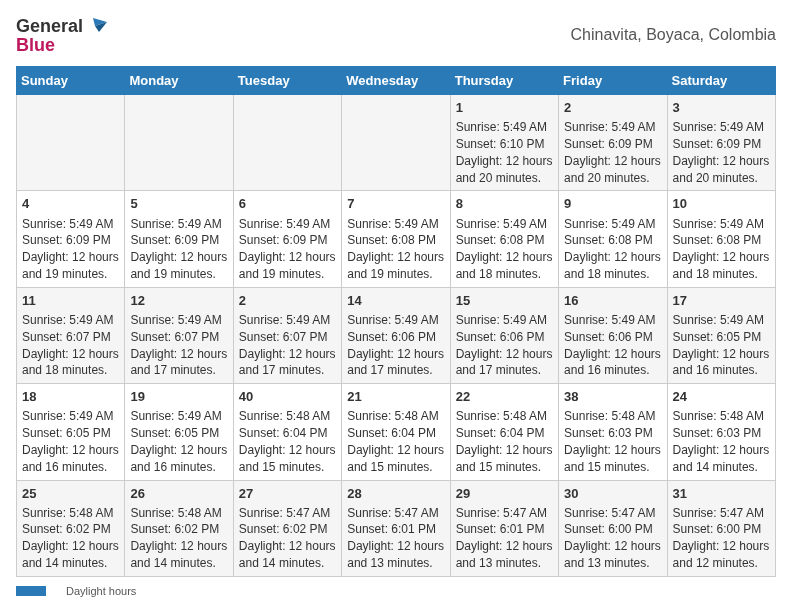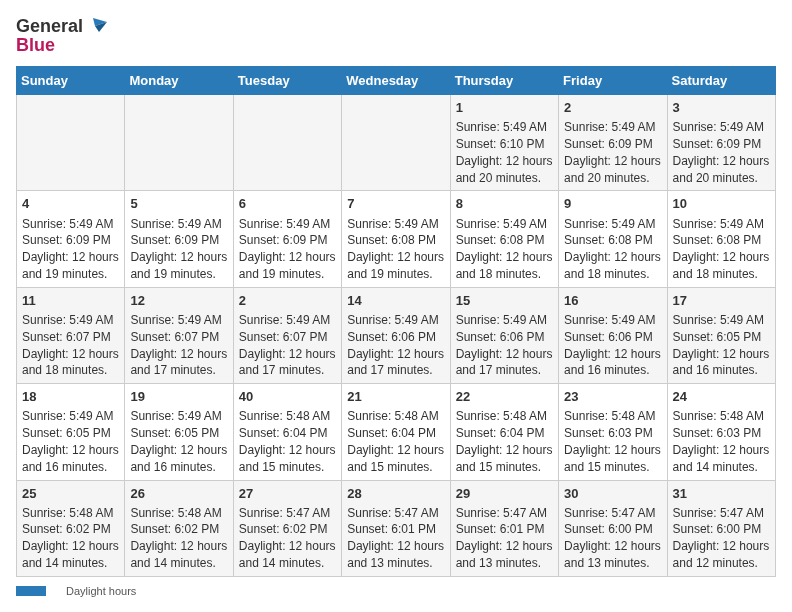--- a/index.html
+++ b/index.html
@@ -116,20 +116,21 @@
         <span class="logo-text-general">General</span>
         <svg width="22" height="22" viewBox="0 0 22 22" style="margin-left:2px;margin-top:-2px;">
           <polygon points="8,4 22,8 10,12" fill="#2a7ab8"></polygon>
           <polygon points="10,12 22,8 14,18" fill="#1a5a8a"></polygon>
         </svg>
       </div>
       <span class="logo-text-blue">Blue</span>
     </div>
   </div>
   <div class="title-section">
+    <div class="location">Chinavita, Boyaca, Colombia</div>
   </div>
 </div>
 
 <table>
   <thead>
     <tr id="header-row">
     <th>Sunday</th>
         <th>Monday</th>
         <th>Tuesday</th>
         <th>Wednesday</th>
@@ -298,21 +299,21 @@
 and 15 minutes.</div>
         </td>
         <td>
           <span class="day-number">22</span>
           <div class="day-info" style="white-space: pre-line;">Sunrise: 5:48 AM
 Sunset: 6:04 PM
 Daylight: 12 hours
 and 15 minutes.</div>
         </td>
         <td>
-          <span class="day-number">23</span>
+          <span class="day-number">38</span>
           <div class="day-info" style="white-space: pre-line;">Sunrise: 5:48 AM
 Sunset: 6:03 PM
 Daylight: 12 hours
 and 15 minutes.</div>
         </td>
         <td>
           <span class="day-number">24</span>
           <div class="day-info" style="white-space: pre-line;">Sunrise: 5:48 AM
 Sunset: 6:03 PM
 Daylight: 12 hours

